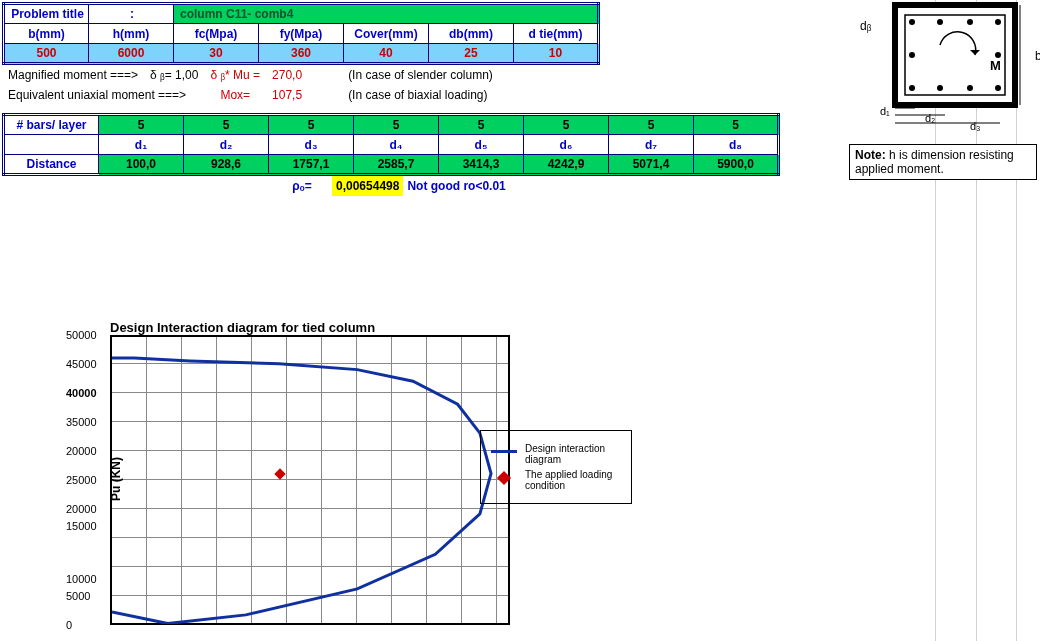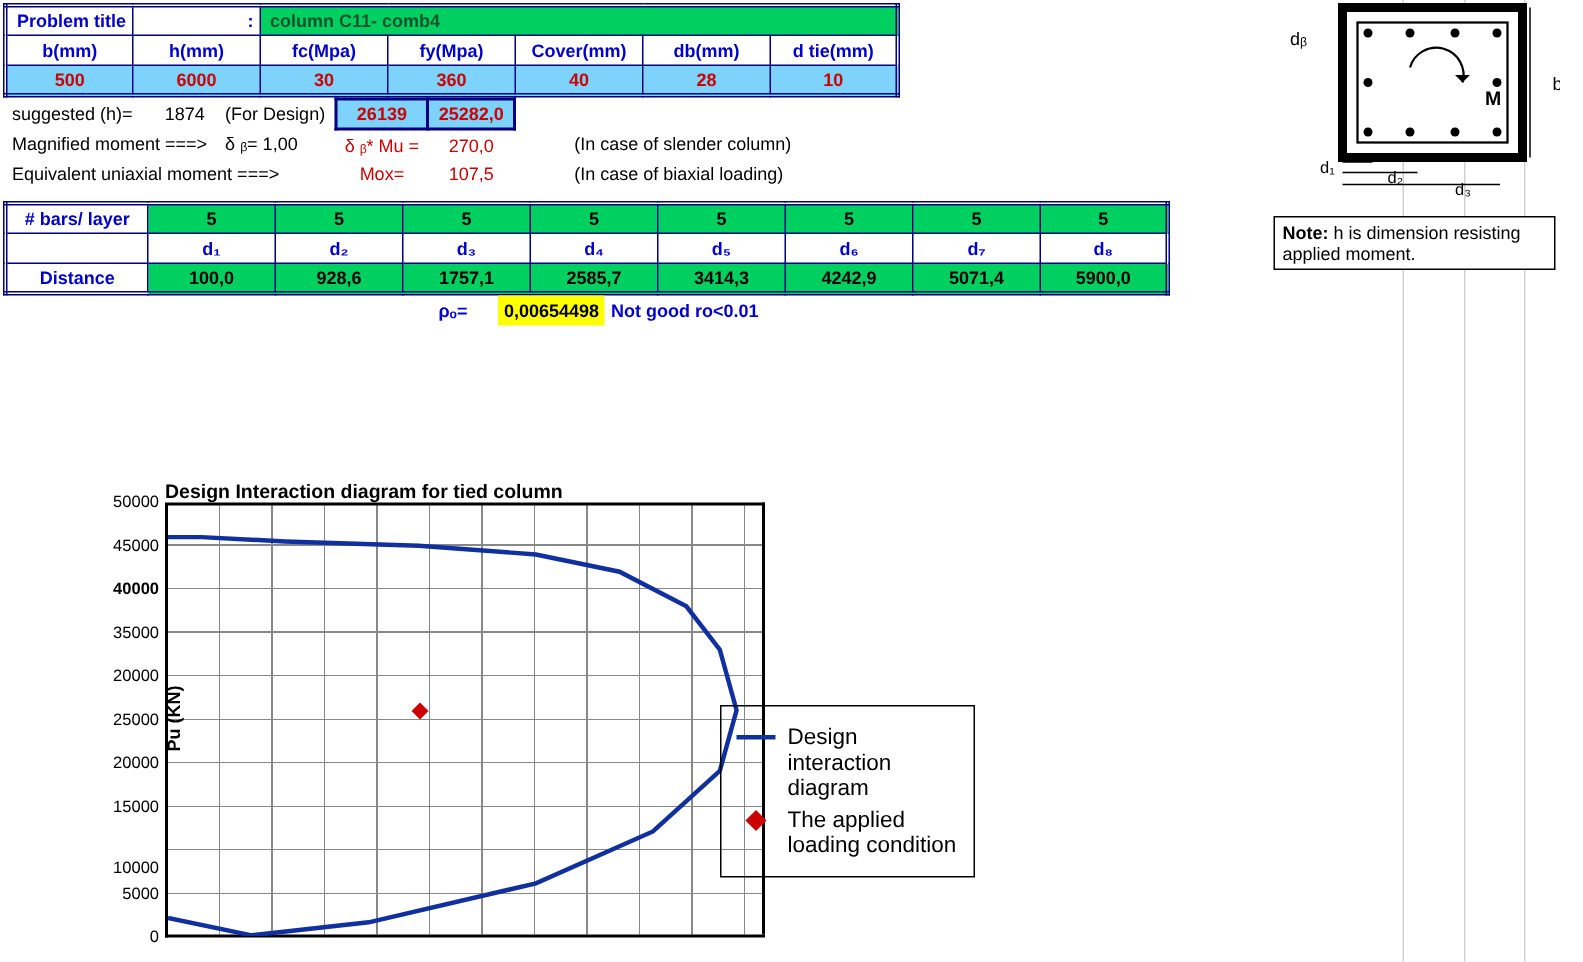--- a/index.html
+++ b/index.html
@@ -34,21 +34,21 @@
   }
   .main-table th, .main-table td{
     border: 1px solid #000080;
     height:20px;
     min-width:85px;
   }
   .hdr-blue { color:#0000cc; font-weight:bold;}
   .green-cell { background:#7dd3fc; font-weight:bold; color:#cc0000; }
   .green-hdr  { background:#00d060; font-weight:bold; color:#000; }
   .problem-title { color:#14532d; font-weight:bold; background:#00d060; text-align:left; padding-left:6px;}
-  .problem-lbl { color:#0000cc; font-weight:bold; text-align:right; padding-left:6px;}
+  .problem-lbl { color:#0000cc; font-weight:bold; text-align:center; padding-left:6px;}
 
   .plain-row td { border:none; text-align:left; padding:2px 6px; height:20px;}
   .center{text-align:center!important}
   .red{color:#cc0000}
   .blue{color:#0000cc}
 
   .bars-table{
     margin:8px 0 0 2px;
     border:3px double #000080;
   }
@@ -80,29 +80,28 @@
   }
   .chart-border-top{position:absolute;top:0;left:0;right:0;border-top:2px solid #000;}
   .chart-border-right{position:absolute;top:0;bottom:0;right:0;border-right:2px solid #000;}
   .ylabel{
     position:absolute;left:-18px;top:50%;
     transform:translateY(-50%) rotate(-90deg);
     transform-origin:center;
     font-weight:bold;font-size:12px;
     white-space:nowrap;
   }
-  .ytick{position:absolute;right:404px;font-size:11px;transform:translateY(-50%);text-align:right;width:40px;}
+  .ytick{position:absolute;right:404px;font-size:11px;transform:translateY(-50%);width:40px;}
   .legend{
     position:absolute;
     left:430px;top:110px;
     border:1px solid #000;
     padding:8px 10px;
-    width:170px;
-    font-size:15px;
-    margin-top:40px;
+    width:152px;
+    font-size:10px;
   }
   .legend-row{display:flex;align-items:flex-start;margin:4px 0;gap:8px;}
   .line-swatch{width:26px;height:0;border-top:3px solid #1030a0;margin-top:7px;flex-shrink:0;}
   .diamond-swatch{width:10px;height:10px;background:#cc0000;transform:rotate(45deg);margin:4px 8px 0 8px;flex-shrink:0;}
 
   .note-box{
     position:absolute;
     right:18px;top:144px;
     width:188px;
     border:1px solid #000;
@@ -140,35 +139,28 @@
     <th class="hdr-blue">Cover(mm)</th>
     <th class="hdr-blue">db(mm)</th>
     <th class="hdr-blue">d tie(mm)</th>
   </tr>
   <tr>
     <td class="green-cell">500</td>
     <td class="green-cell">6000</td>
     <td class="green-cell">30</td>
     <td class="green-cell">360</td>
     <td class="green-cell">40</td>
-    <td class="green-cell">28</td>
+    <td class="green-cell">25</td>
     <td class="green-cell">10</td>
   </tr>
 </tbody>
   </table>
 
 <table style="margin-left:2px">
   <tbody>
-  <tr class="plain-row">
-    <td>suggested (h)=</td>
-    <td class="center">1874</td>
-    <td>(For Design)</td>
-    <td class="center green-cell" style="border:2px double #000080">26139</td>
-    <td class="center green-cell" style="border:2px double #000080">25282,0</td>
-  </tr>
   <tr class="plain-row">
     <td colspan="2">Magnified moment ===&gt;</td>
     <td><span>δ ᵦ=</span> <span>1,00</span></td>
     <td class="center red">δ ᵦ* Mu =</td>
     <td class="center red">270,0</td>
     <td colspan="2" style="padding-left:40px">(In case of slender column)</td>
   </tr>
   <tr class="plain-row">
     <td colspan="3">Equivalent uniaxial moment ===&gt;</td>
     <td class="center red">Mox=</td>
@@ -232,21 +224,21 @@
     <div class="chart-border-top"></div>
       <div class="chart-border-right"></div>
     <div class="ylabel">Pu (KN)</div>
     <svg class="curve" viewBox="0 0 400 290" preserveAspectRatio="none">
       <polyline id="curve-line" fill="none" stroke="#1030a0" stroke-width="3" points="0,23.19999999999999 22.408963585434176,23.19999999999999 78.43137254901961,26.099999999999966 168.0672268907563,29 246.49859943977592,34.80000000000001 302.52100840336135,46.400000000000006 347.3389355742297,69.6 369.74789915966386,98.6 380.9523809523809,139.2 369.74789915966386,179.8 324.9299719887955,220.4 246.49859943977592,255.2 134.45378151260505,281.3 56.022408963585434,290 0,278.4"></polyline>
     </svg>
     <div class="point" id="applied-point" style="left: 164.067px; top: 135.2px;"></div>
   <div class="ytick" style="top: 290px;">0</div>
       <div class="ytick" style="top: 261px;">5000</div>
       <div class="ytick" style="top: 244px;">10000</div>
-      <div class="ytick" style="top: 203px;">15000</div>
+      <div class="ytick" style="top: 191px;">15000</div>
       <div class="ytick" style="top: 174px;">20000</div>
       <div class="ytick" style="top: 145px;">25000</div>
       <div class="ytick" style="top: 116px;">20000</div>
       <div class="ytick" style="top: 87px;">35000</div>
       <div class="ytick" style="top: 58px; font-weight: bold;">40000</div>
       <div class="ytick" style="top: 29px;">45000</div>
       <div class="ytick" style="top: 0px;">50000</div>
     </div>
   <div class="legend">
     <div class="legend-row">

